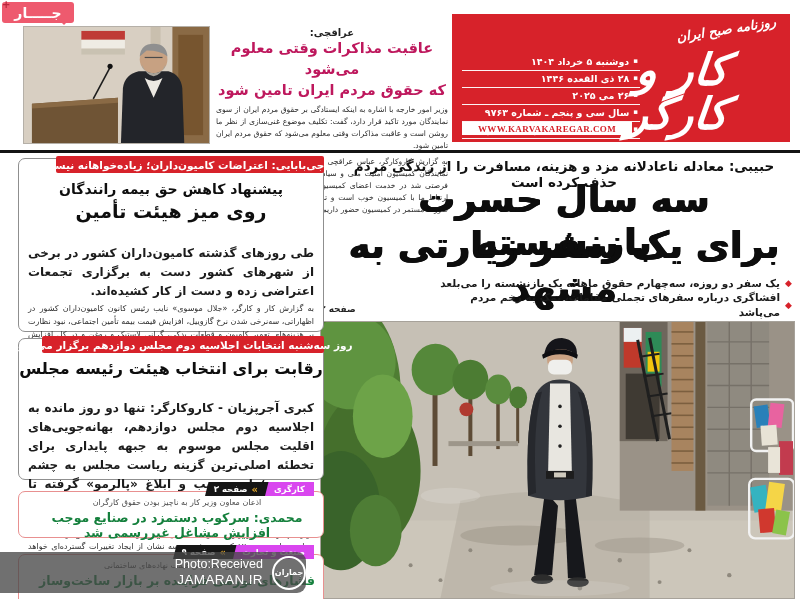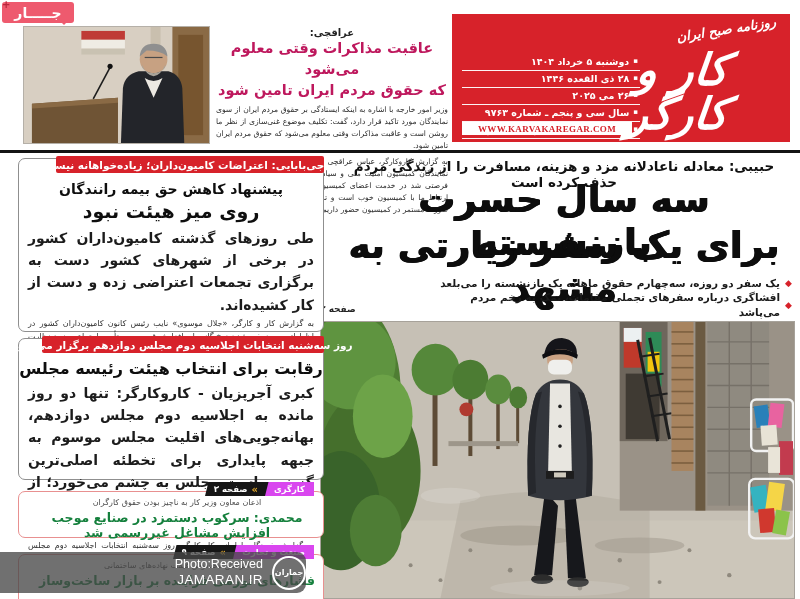--- a/index.html
+++ b/index.html
@@ -53,21 +53,21 @@
   .main-photo { position:absolute; left:320px; top:321px; width:475px; height:278px; border:1px solid #a7a29a; background:#c4beb4; }
   .main-photo svg { display:block; width:100%; height:100%; }
 
   
   .left-col { position:absolute; left:8px; top:158px; width:306px; height:441px; }
   .news-box { position:absolute; left:10px; width:306px; background:#fff; border:1px solid #8f8f8f; border-radius:7px; }
   .news-box.pink { border-color:#e89090;padding-left:12px; }
   .red-bar { position:absolute; top:-3px; right:-1px; background:#d7222a; color:#fff; font-weight:bold; font-size:10.5px;
     height:17px; display:flex; align-items:center; justify-content:center; padding:0 10px; border-radius:2px; white-space:nowrap; }
   .box-h { font-weight:bold; color:#0e0e0e; text-align:center; line-height:1.35; }
-  .box-lead { font-size:14px; font-weight:bold; color:#1c1c1c; text-align:justify; line-height:1.6; padding:0 9px; margin-top:2px; }
+  .box-lead { font-size:12px; font-weight:bold; color:#1c1c1c; text-align:justify; line-height:1.6; padding:0 9px; margin-top:19px; }
   .box-body { font-size:8px; color:#2e2e2e; text-align:justify; line-height:1.6; padding:0 9px; margin-top:2px; }
   .box-cont { font-size:8.5px; font-weight:bold; color:#111; text-align:left; padding:0 10px; margin-top:2px; }
 
   .tab { position:absolute; right:0; height:14px; display:flex; z-index:3; }
   .tab-red { background:#d946ef; color:#fff; font-size:8.5px; font-weight:bold; display:flex; align-items:center; padding:0 9px; }
   .tab-black { background:#161616; color:#fff; font-size:8.5px; font-weight:bold; display:flex; align-items:center; gap:4px;
     padding:0 9px 0 7px; margin-left:-1px; transform:skewX(-14deg); transform-origin:bottom; }
   .tab-black > span { display:inline-block; transform:skewX(14deg); }
   .chev { color:#e3a92b; font-size:10px; font-weight:bold; }
 
@@ -288,21 +288,21 @@
       <ellipse cx="130" cy="175" rx="30" ry="8" fill="#ffffff" opacity="0.15"></ellipse>
       <ellipse cx="240" cy="268" rx="70" ry="8" fill="#ffffff" opacity="0.12"></ellipse>
     </svg>
   </div>
 
   <div class="left-col">
 
     <div class="news-box" style="top:0; height:174px;">
       <div class="red-bar" style="width:268px;">حاجی‌بابایی: اعتراضات کامیون‌داران؛ زیاده‌خواهانه نیست</div>
       <div class="box-h" style="font-size:14px; margin-top:21px;">پیشنهاد کاهش حق بیمه رانندگان</div>
-      <div class="box-h" style="font-size:19px;">روی میز هیئت نبود</div>
+      <div class="box-h" style="font-size:19px;">روی میز هیئت تأمین</div>
       <div class="box-lead">طی روزهای گذشته کامیون‌داران کشور در برخی از شهرهای کشور دست به برگزاری تجمعات اعتراضی زده و دست از کار کشیده‌اند.</div>
       <div class="box-body">به گزارش کار و کارگر، «جلال موسوی» نایب رئیس کانون کامیون‌داران کشور در اظهاراتی، سه‌نرخی شدن نرخ گازوییل، افزایش قیمت بیمه تأمین اجتماعی، نبود نظارت بر هزینه‌های تعمیر کامیون و قطعات یدکی، گرانی لاستیک و روغن و در کل افزایش هزینه‌های کامیون‌داران را از جمله مهم‌ترین دلایل این اعتراضات عنوان کرده است. همین موضوع باعث شده تا مقامات دولتی و مجلس در اظهاراتی متناقض، درصدد حل این مشکل برآیند که ادامه آن، امکان فلج شدن حمل و نقل جاده‌ای را پیش می‌کشد. کامیون‌داران معتقدند شرایط کار آنها بسیار آزاردهنده و طاقت‌فرساست. استرس کارشان بالاست و در طول هر مسافرت شغلی برای حمل کالاها، استرس بالایی را تجربه می‌کنند و در چنین شرایطی، بهای نیروی کارشان بسیار اندک است و دستمزدهای پرداختی راضی‌کننده نیست.</div>
       <div class="box-cont">ادامه در صفحه ۹</div>
     </div>
 
     <div class="news-box" style="top:180px; height:142px;">
       <div class="red-bar" style="width:282px;">روز سه‌شنبه انتخابات اجلاسیه دوم مجلس دوازدهم برگزار می‌شود</div>
       <div class="box-h" style="font-size:16px; margin-top:19px;">رقابت برای انتخاب هیئت رئیسه مجلس</div>
       <div class="box-lead">کبری آجرپزیان - کاروکارگر: تنها دو روز مانده به اجلاسیه دوم مجلس دوازدهم، بهانه‌جویی‌های اقلیت مجلس موسوم به جبهه پایداری برای تخطئه اصلی‌ترین گزینه ریاست مجلس به چشم می‌خورد؛ از تصویب و ابلاغ «پالرمو» گرفته تا «حجاب و عفاف».</div>
       <div class="box-body">به گزارش خبرنگار پارلمانی کاروکارگر، روز سه‌شنبه انتخابات اجلاسیه دوم مجلس دوازدهم در حالی برگزار می‌شود که فضای مجلس و کاندید شدن بیش از ۶۰ نماینده مجلس برای تصدی ۱۲ کرسی هیئت رییسه نشان از ایجاد تغییرات گسترده‌ای خواهد داشت. این تغییرات بیش از رئیس و نواب او، متوجه دبیران خواهد بود ولی در نواب رئیس هم احتمال جابجا شدن یکی از نواب وجود دارد. با این همه بررسی‌های کاروکارگر نشان می‌دهد که قالیباف همچنان بخت اول ریاست مجلس است و البته برخی نگرش‌ها نگاهی راهبردی به چالش‌های پیش رو دارند و به دنبال ایجاد تعادل بین خواسته‌های مختلف در فضای سیاسی کشور هستند.</div>

